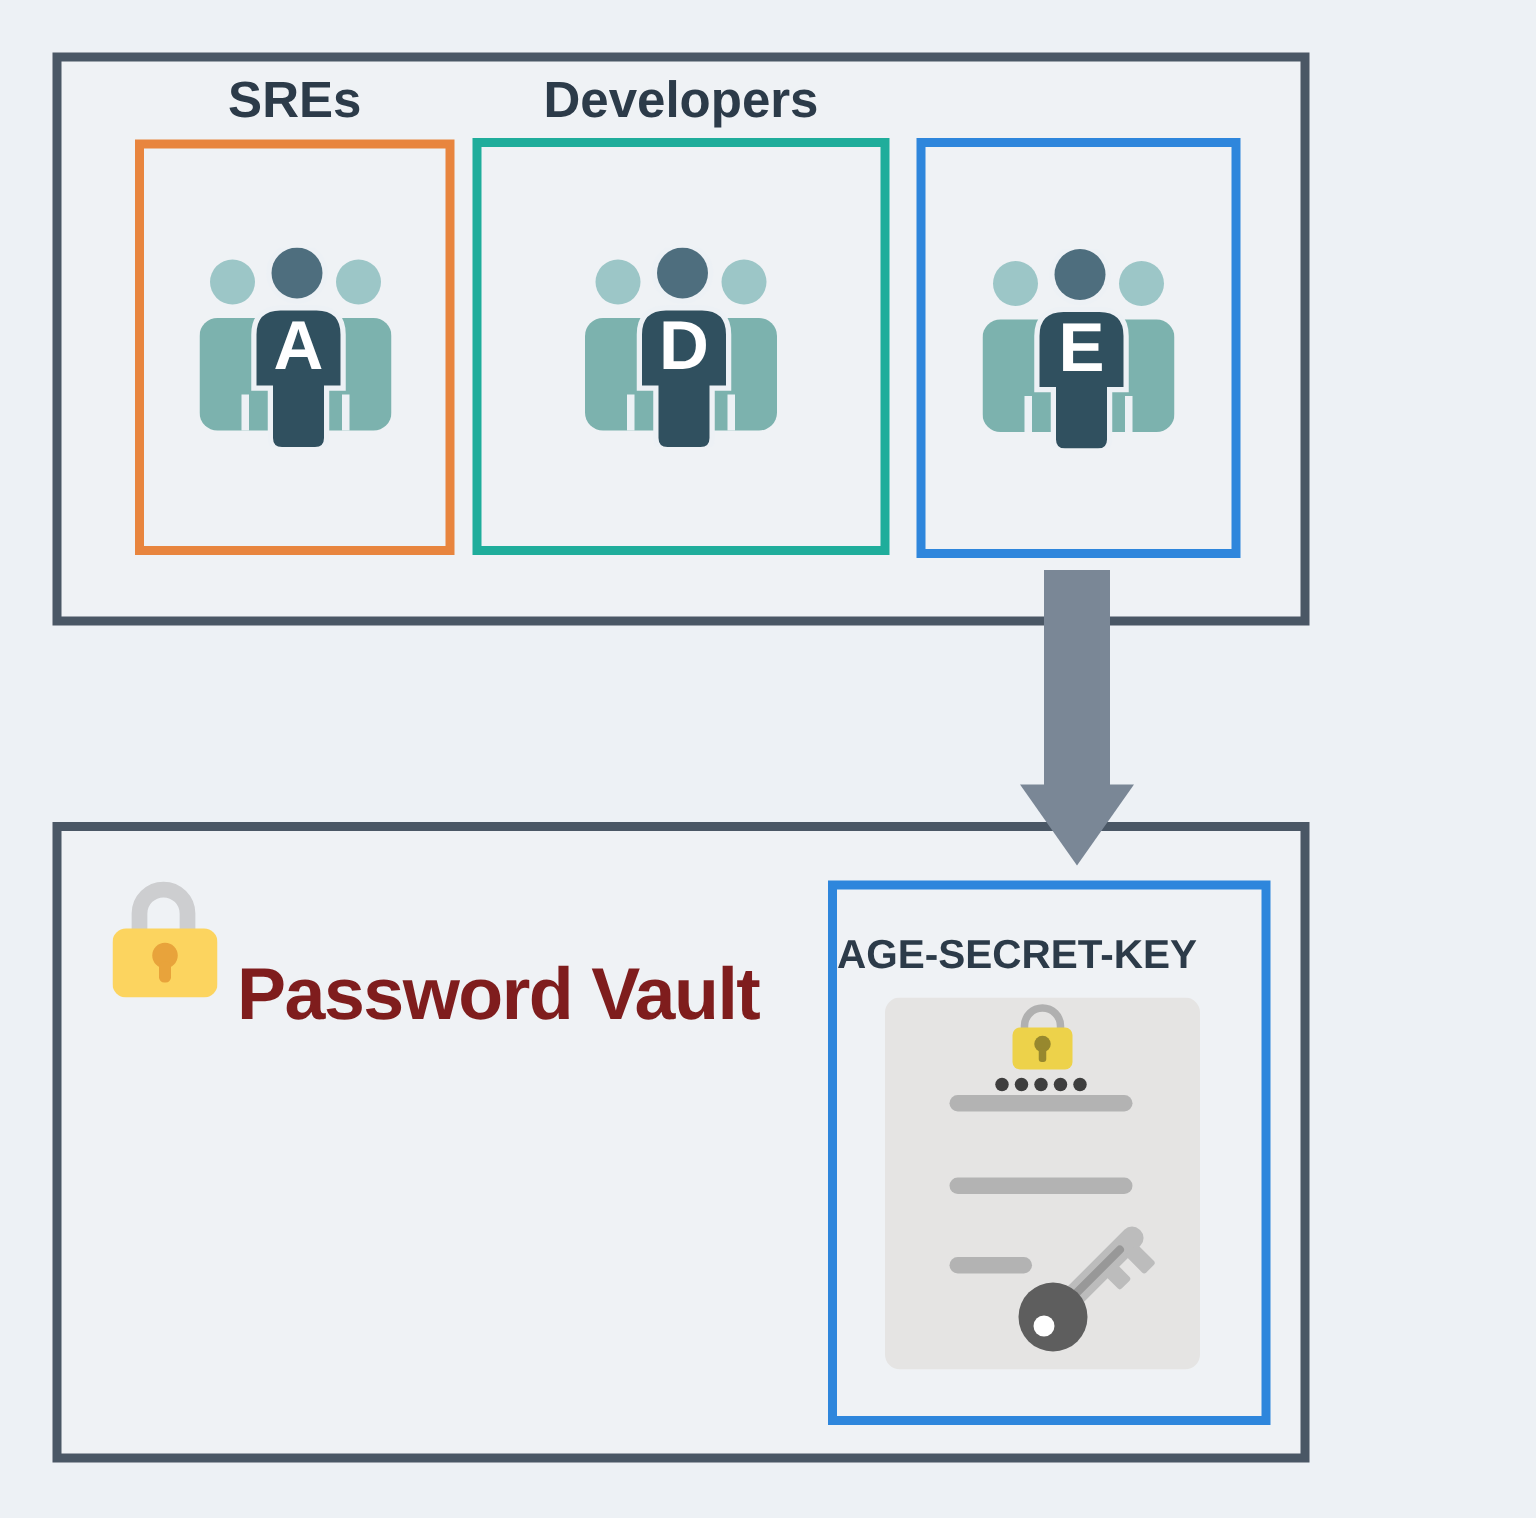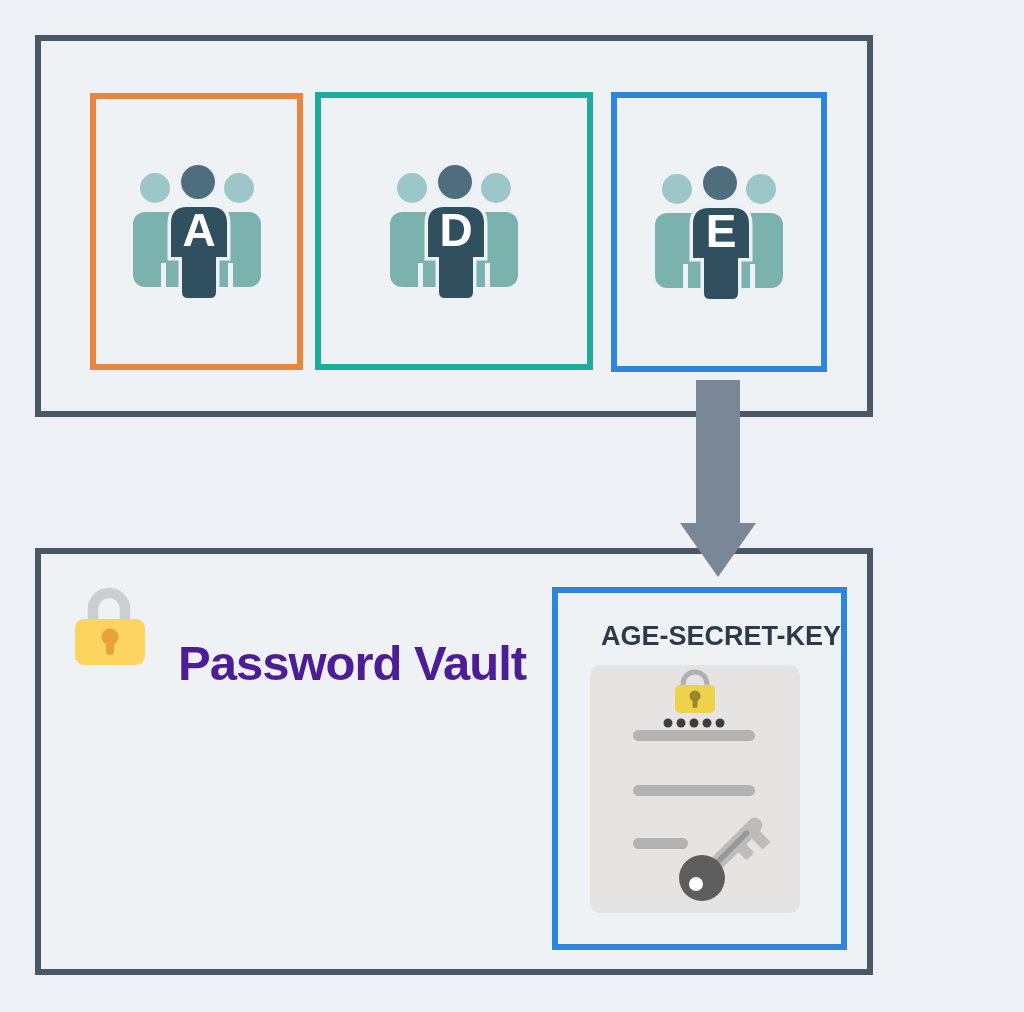--- a/index.html
+++ b/index.html
@@ -17,47 +17,49 @@
   .lbl-adm,.box-adm{left:570px;width:216px;}
   .box-sres{top:52px;height:277px;}
   .box-dev{top:51px;height:278px;}
   .box-adm{top:51px;height:280px;}
 
   .group-letter{font-family:"Liberation Sans","DejaVu Sans",sans-serif;font-weight:bold;font-size:46px;fill:#FFFFFF;text-anchor:middle;}
 
   .flow-arrow{position:absolute;left:678px;top:380px;width:80px;height:198px;z-index:5;}
 
   .vault-lock{position:absolute;left:34px;top:31px;}
-  .vault-title{position:absolute;left:117px;top:50px;font-weight:800;font-size:49px;line-height:52px;letter-spacing:-1px;color:#4c1d95;white-space:nowrap;margin-left:20px;}
+  .vault-title{position:absolute;left:117px;top:50px;font-weight:800;font-size:49px;line-height:52px;letter-spacing:-1px;color:#7f1d1d;white-space:nowrap;}
 
   .age-box{position:absolute;left:511px;top:33px;width:295px;height:363px;border:6px solid;box-sizing:border-box;}
-  .age-title{position:absolute;left:0;top:28px;width:283px;text-align:right;font-weight:800;font-size:27px;color:#2C3B49;white-space:nowrap;}
+  .age-title{position:absolute;left:0;top:28px;width:283px;text-align:left;font-weight:800;font-size:27px;color:#2C3B49;white-space:nowrap;}
   .doc-wrap{position:absolute;left:32px;top:72px;}
 </style>
 </head>
 <body>
 
 <div class="canvas">
 
   <section class="panel groups-panel">
 
+    <div class="group-label lbl-sres">SREs</div>
     <div class="group-box box-sres" style="border-color: rgb(232, 133, 62);">
       <svg viewBox="0 0 128 133" width="128" height="133">
         <circle cx="22" cy="23" r="15" fill="#9CC6C7"></circle>
         <circle cx="106" cy="23" r="15" fill="#9CC6C7"></circle>
         <rect x="0" y="47" width="62" height="75" rx="12" fill="#7CB2AE"></rect>
         <rect x="66" y="47" width="62" height="75" rx="12" fill="#7CB2AE"></rect>
         <rect x="28" y="98" width="5" height="24" fill="#EDF1F5"></rect>
         <rect x="95" y="98" width="5" height="24" fill="#EDF1F5"></rect>
         <circle cx="65" cy="17" r="17" fill="#4E6E7E" stroke="#EDF1F5" stroke-width="7" paint-order="stroke"></circle>
         <path d="M38,92 V58 Q38,42 54,42 H78 Q94,42 94,58 V92 H83 V127 Q83,133 77,133 H55 Q49,133 49,127 V92 Z" fill="#30505F" stroke="#EDF1F5" stroke-width="7" paint-order="stroke"></path>
         <text class="group-letter" x="66" y="81">A</text>
       </svg>
     </div>
 
+    <div class="group-label lbl-dev">Developers</div>
     <div class="group-box box-dev" style="border-color: rgb(31, 173, 155);">
       <svg viewBox="0 0 128 133" width="128" height="133">
         <circle cx="22" cy="23" r="15" fill="#9CC6C7"></circle>
         <circle cx="106" cy="23" r="15" fill="#9CC6C7"></circle>
         <rect x="0" y="47" width="62" height="75" rx="12" fill="#7CB2AE"></rect>
         <rect x="66" y="47" width="62" height="75" rx="12" fill="#7CB2AE"></rect>
         <rect x="28" y="98" width="5" height="24" fill="#EDF1F5"></rect>
         <rect x="95" y="98" width="5" height="24" fill="#EDF1F5"></rect>
         <circle cx="65" cy="17" r="17" fill="#4E6E7E" stroke="#EDF1F5" stroke-width="7" paint-order="stroke"></circle>
         <path d="M38,92 V58 Q38,42 54,42 H78 Q94,42 94,58 V92 H83 V127 Q83,133 77,133 H55 Q49,133 49,127 V92 Z" fill="#30505F" stroke="#EDF1F5" stroke-width="7" paint-order="stroke"></path>

